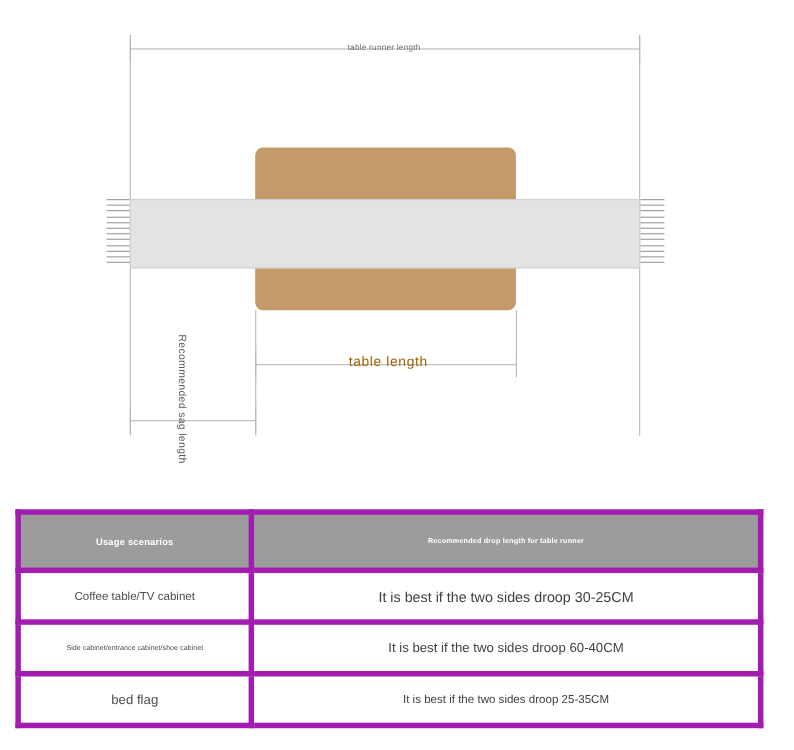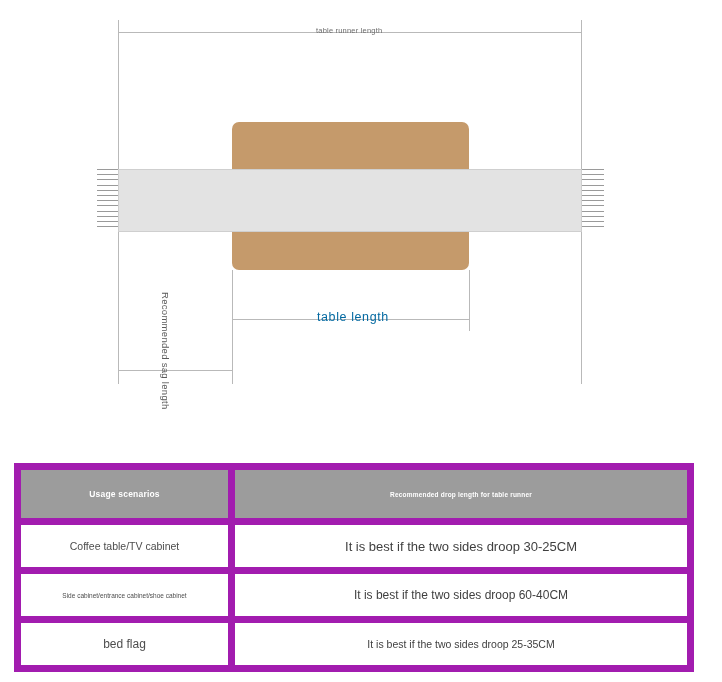--- a/index.html
+++ b/index.html
@@ -13,21 +13,21 @@
     font-family: "Liberation Sans", sans-serif;
     color: #4a4a4a;
     position: relative;
     overflow: hidden;
   }
 
   
   #diagram {
     position: absolute;
     left: 0;
-    top: 4px;
+    top: 16px;
     width: 722px;
     height: 440px;
   }
 
   .line {
     position: absolute;
     background: #b9b9b9;
   }
   .vline { width: 1px; }
   .hline { height: 1px; }
@@ -82,21 +82,21 @@
     left: 316px;
     top: 22px;
     font-size: 7.5px;
     letter-spacing: .2px;
   }
   #table-length-label {
     left: 317px;
     top: 306px;
     font-size: 12.5px;
     letter-spacing: .6px;
-    color: #0369a1;
+    color: #a16207;
   }
   #sag-length-label {
     left: 160px;
     top: 288px;
     font-size: 9.5px;
     color: #5a5a5a;
     writing-mode: vertical-rl;
     text-orientation: mixed;
     letter-spacing: .3px;
   }
@@ -104,21 +104,21 @@
   
   #spec-table {
     position: absolute;
     left: 14px;
     top: 463px;
     width: 680px;
     border-collapse: collapse;
     table-layout: fixed;
   }
   #spec-table th, #spec-table td {
-    border: 7px solid #a21caf;
+    border: 5px solid #a21caf;
     text-align: center;
     vertical-align: middle;
     color: #4d4d4d;
   }
   #spec-table thead th {
     background: #9c9c9c;
     color: #ffffff;
     font-weight: bold;
     height: 46px;
   }

